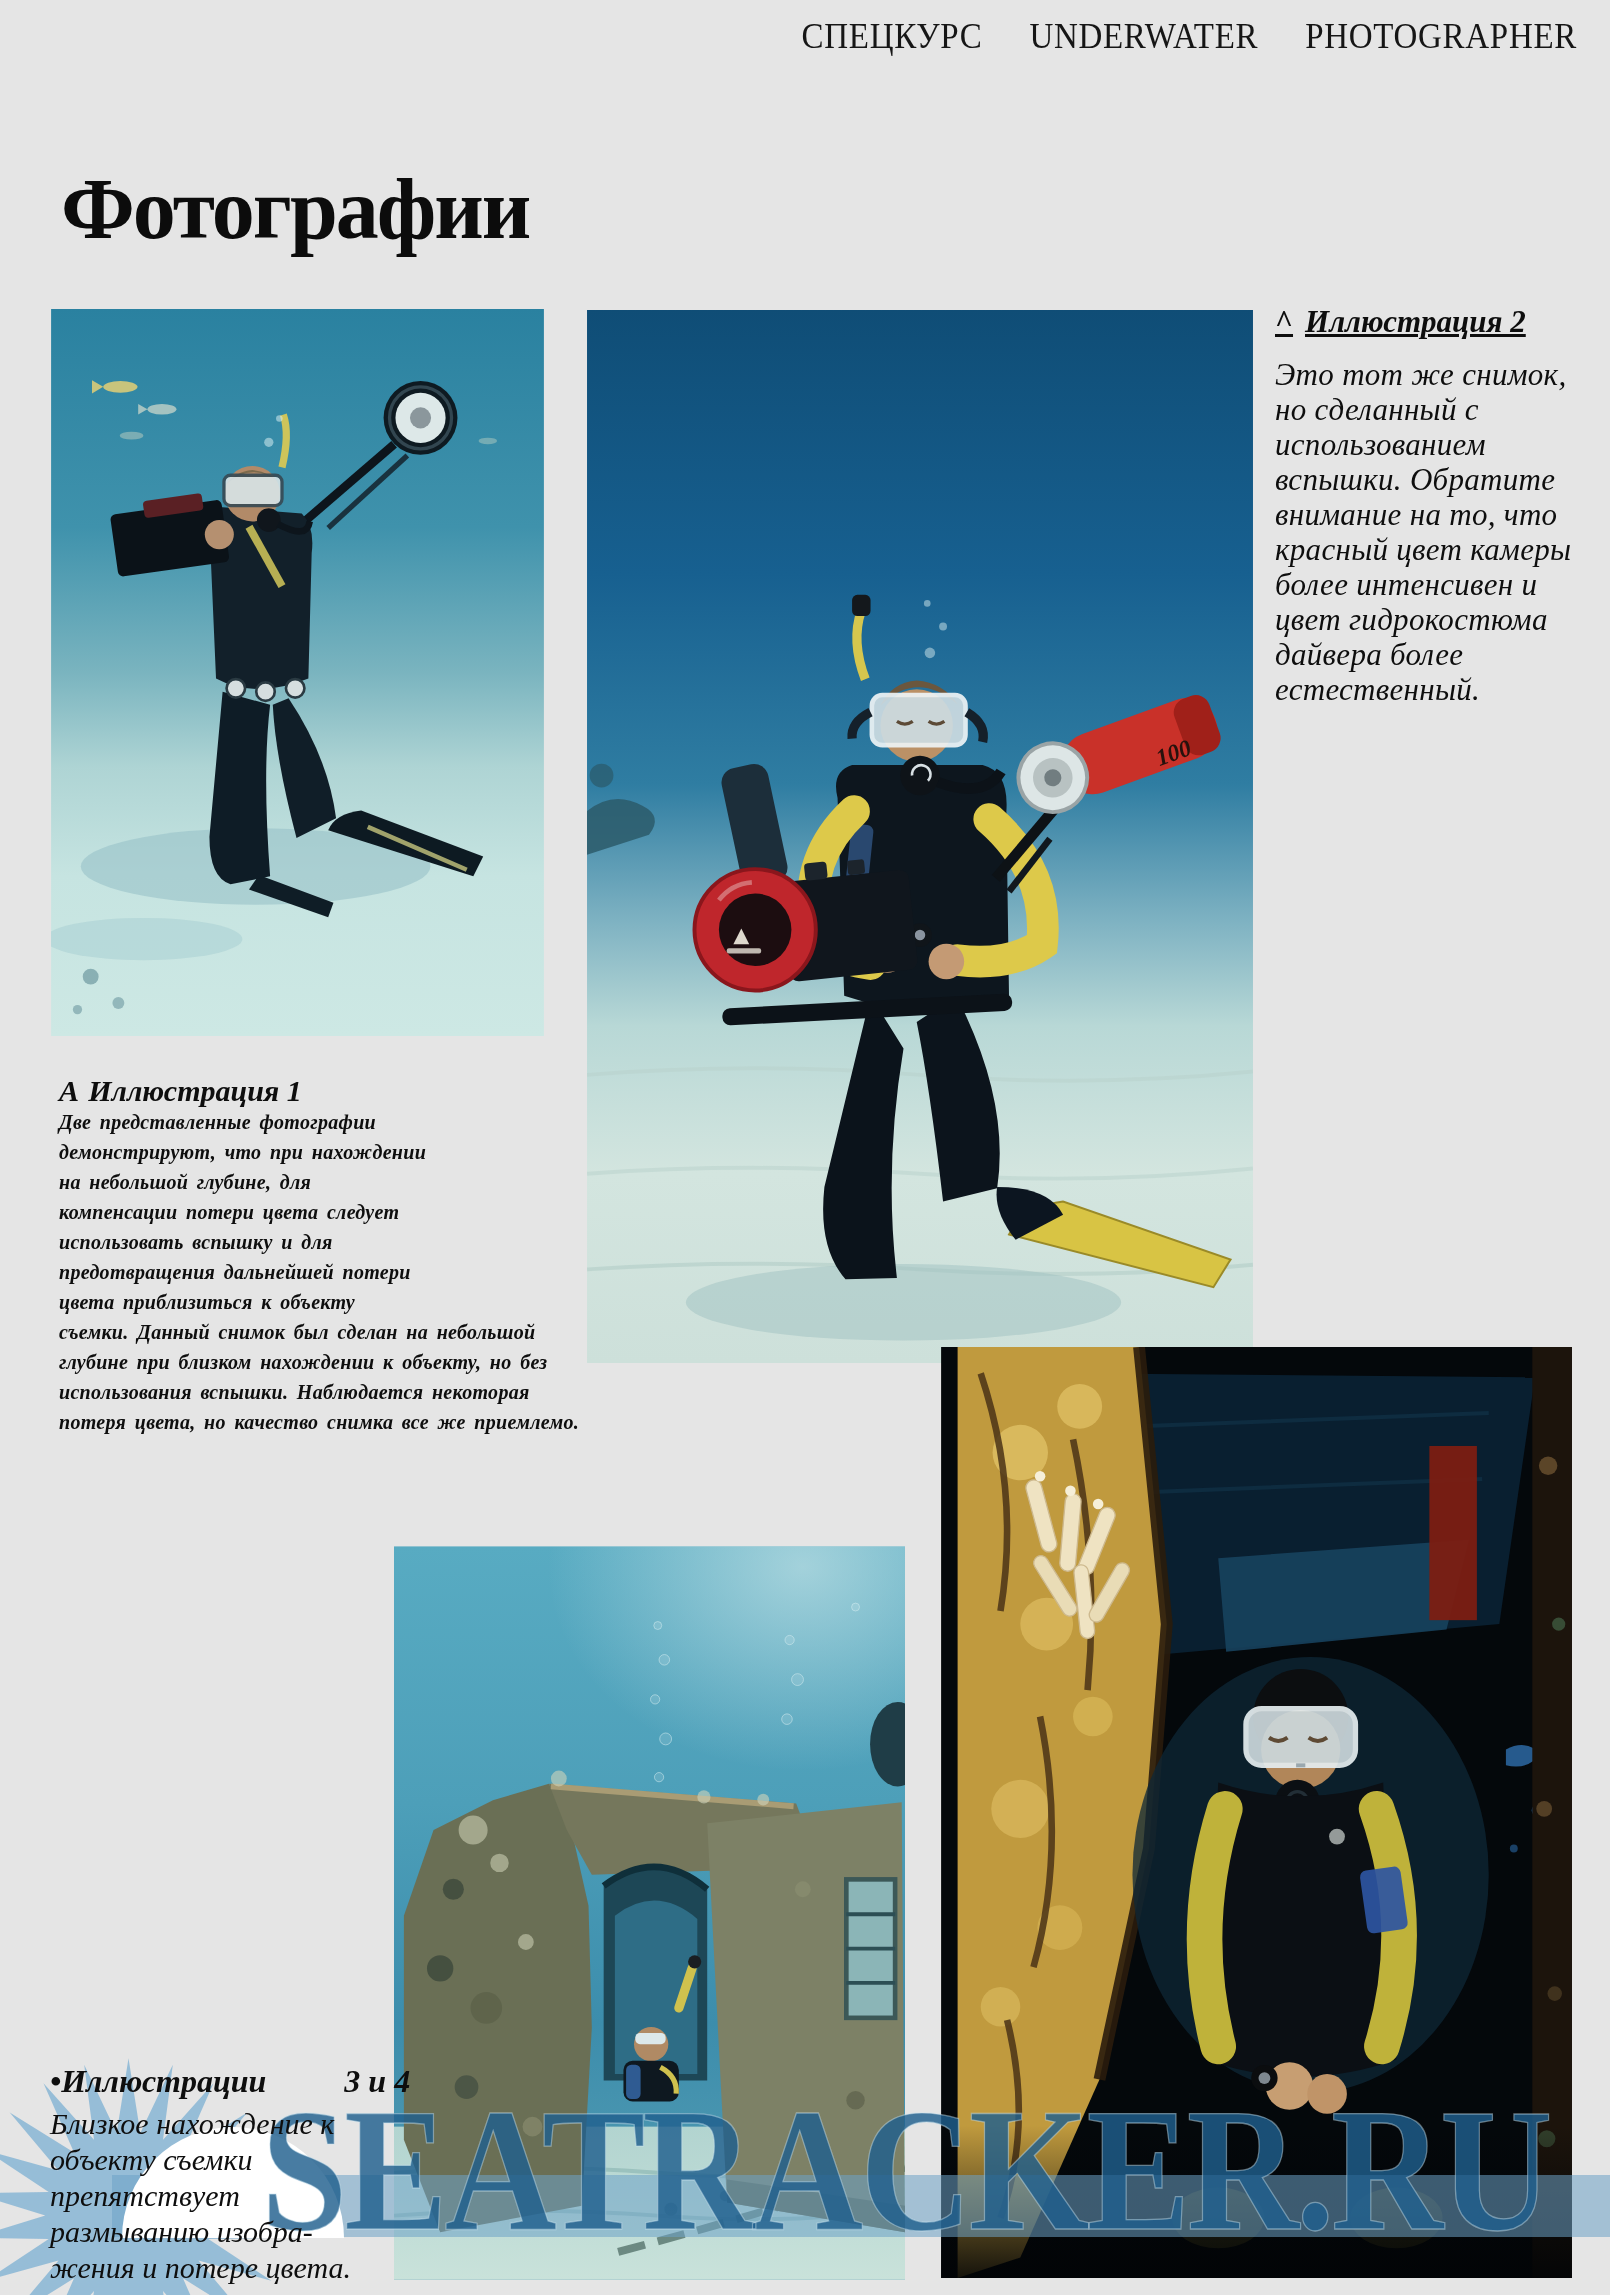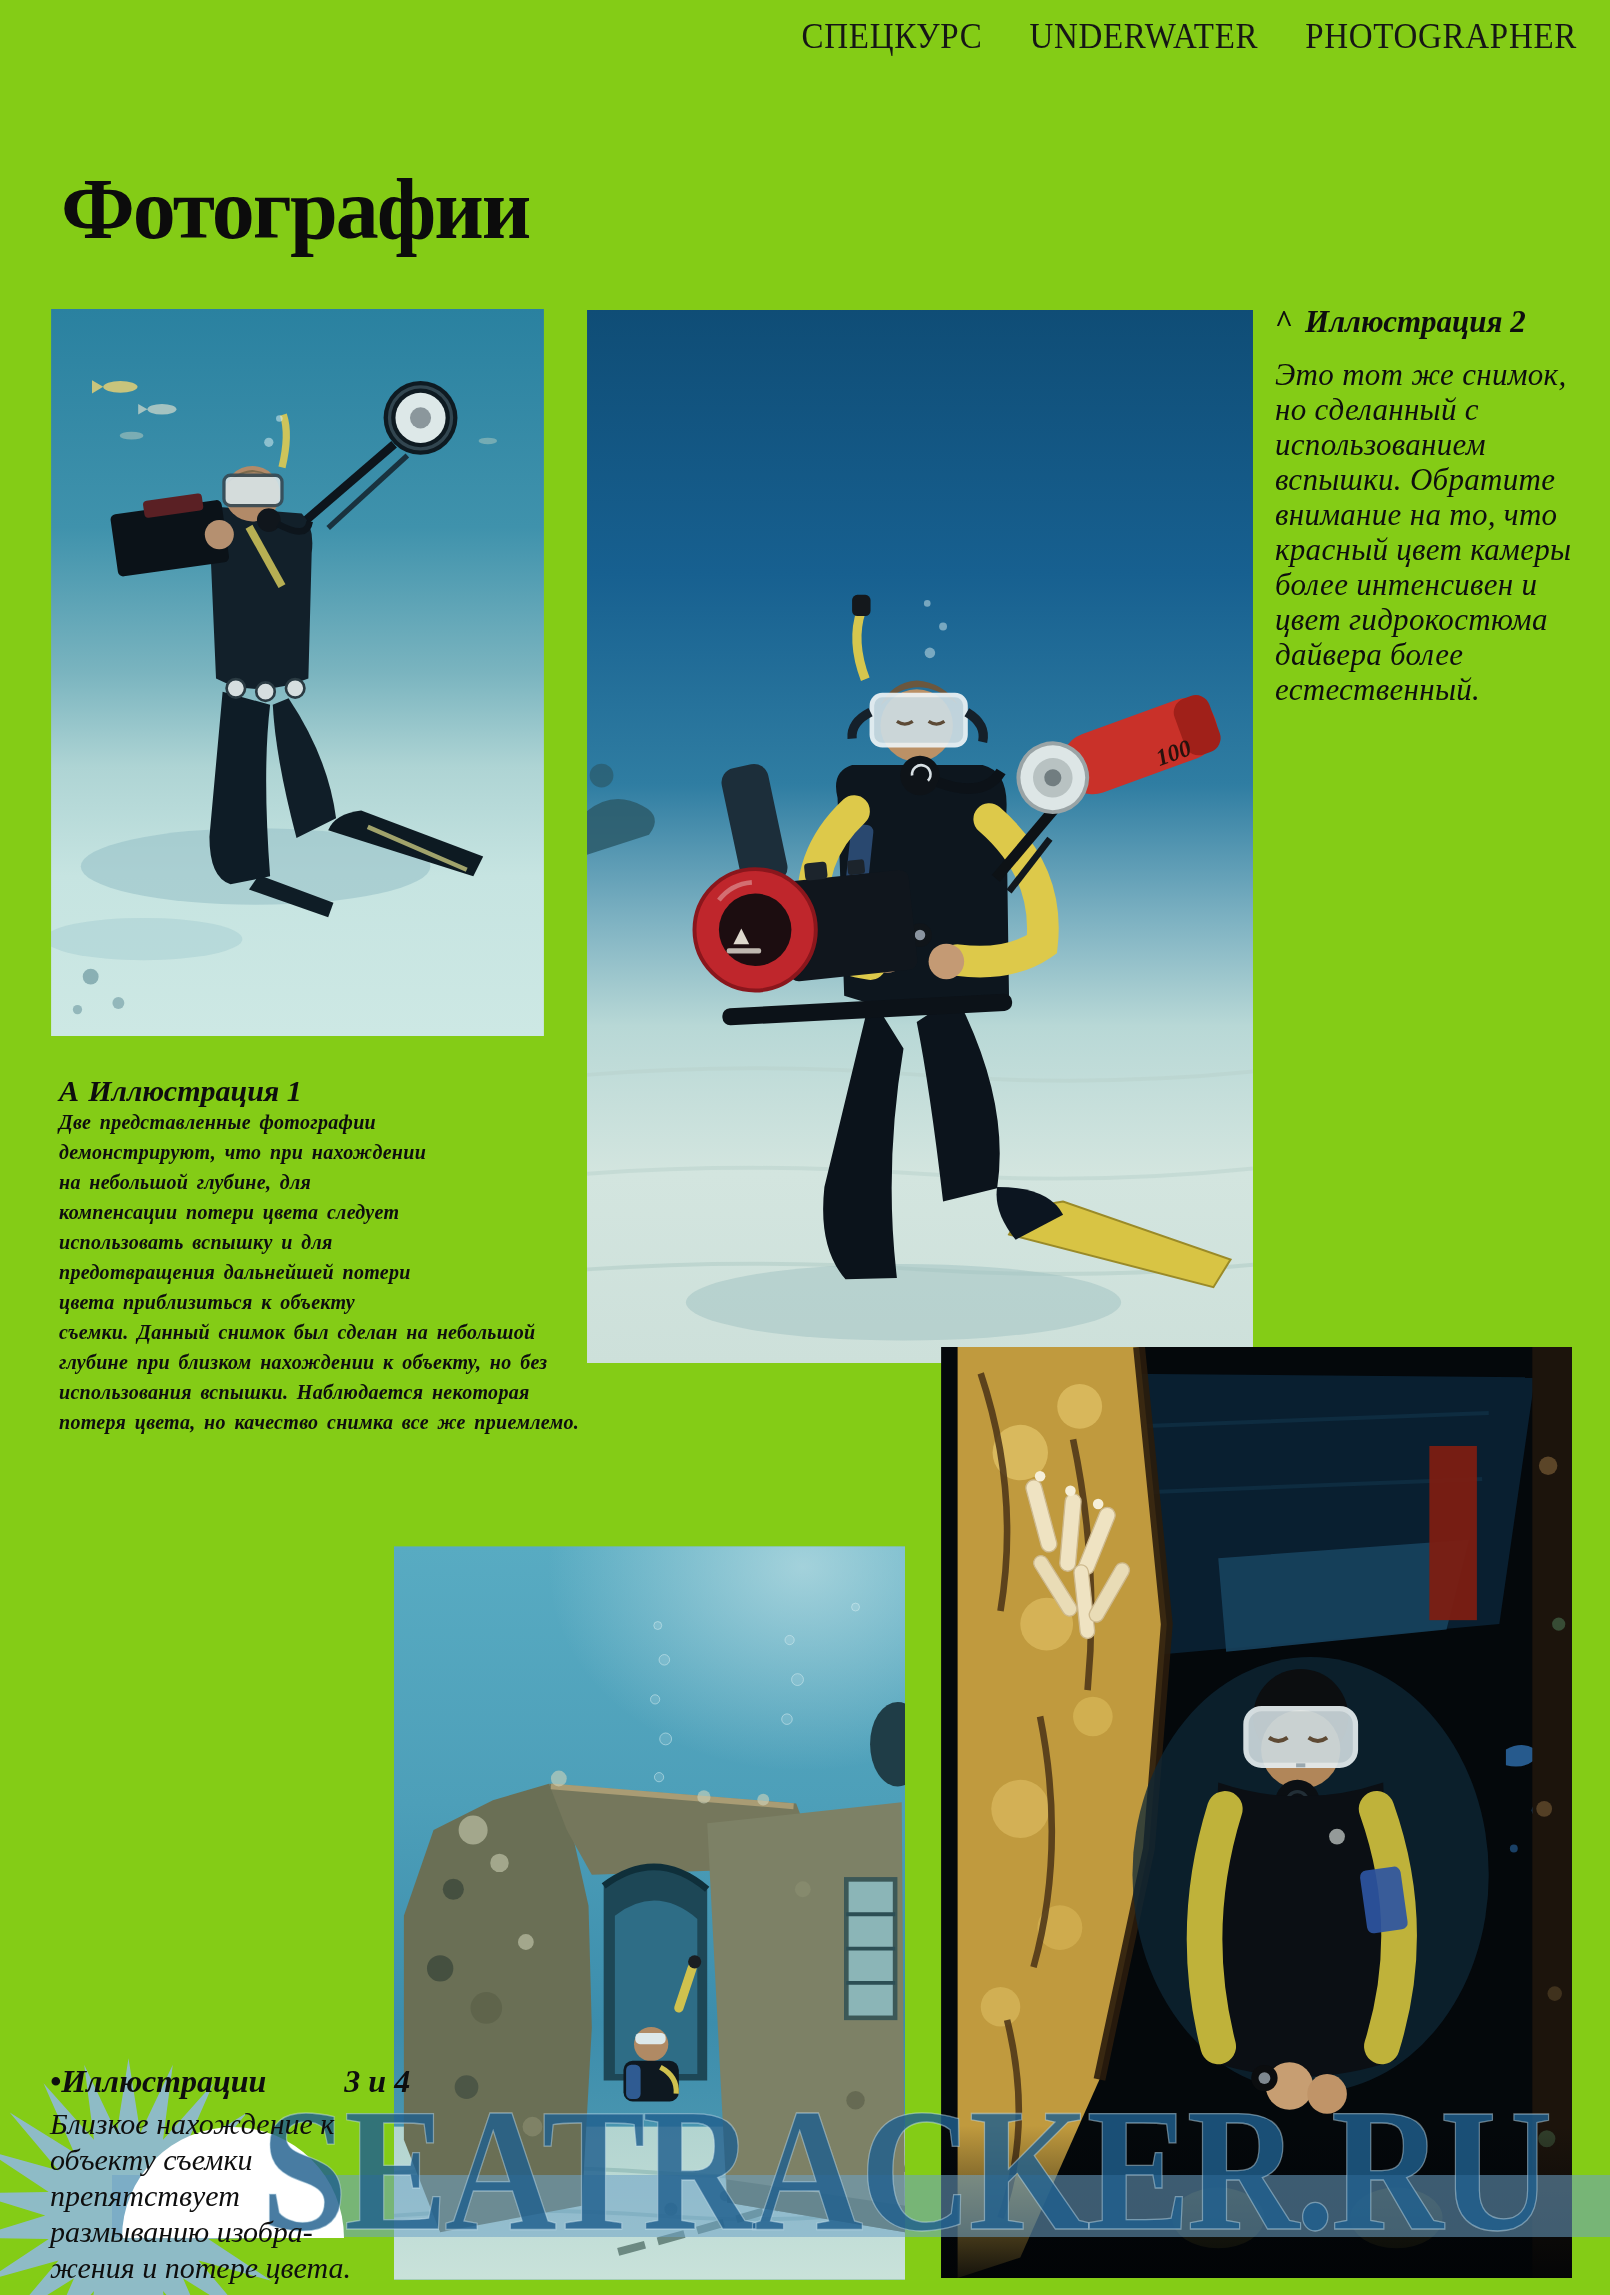--- a/index.html
+++ b/index.html
@@ -1,18 +1,18 @@
 <!DOCTYPE html>
 <html style="font-size:10.6px"><head>
 <meta charset="utf-8">
 <style>
   * { margin:0; padding:0; box-sizing:border-box; }
   html,body { width:1611px; height:2295px; }
   body { background:#ffffff; font-family:"Liberation Serif", serif; color:#101010; }
-  .page { position:relative; width:1611px; height:2295px; overflow:hidden; background:#84cc16; }
+  .page { position:relative; width:1611px; height:2295px; overflow:hidden; background:#e5e5e5; }
 
   .header-line {
     position:absolute; top:17px; right:34px;
     font-size:33px; letter-spacing:0.7px; word-spacing:14.5px;
     color:#161616; transform:scaleY(1.08); transform-origin:top right;
     white-space:pre;
   }
   .page-title {
     position:absolute; left:61px; top:166px;
     font-size:86px; font-weight:bold; letter-spacing:-2px; line-height:1;
@@ -23,21 +23,21 @@
   #photo1 { left:51px;  top:309px;  }
   #photo2 { left:587px; top:310px;  }
   #photo3 { left:394px; top:1546px; }
   #photo4 { left:941px;top:1347px; }
 
   .caption { position:absolute; z-index:6; color:#0e0e0e; }
   .caption .cap-head { font-style:italic; font-weight:bold; }
   .caption .cap-body { font-style:italic; white-space:pre-line; }
 
   #caption2 { left:1275px; top:305px; width:310px; }
-  #caption2 .cap-head { font-size:31px; line-height:34px; }
+  #caption2 .cap-head { font-size:31px; line-height:34px;text-decoration:underline; }
   #caption2 .cap-head .marker { font-weight:bold; font-style:normal; margin-right:12px; }
   #caption2 .cap-body { font-size:31px; line-height:35px; margin-top:18px; letter-spacing:0.3px; }
 
   #caption1 { left:59px; top:1050px; width:871px; }
   #caption1 .cap-head { font-size:30px; line-height:33px;margin-top:24px; }
   #caption1 .cap-head .marker { margin-right:9.2px; }
   #caption1 .cap-body { font-size:20px; line-height:30px; letter-spacing:0.3px; word-spacing:3.3px;font-weight:bold; }
 
   #caption3 { left:50px; top:2063px; width:462px; }
   #caption3 .cap-head { font-size:32px; line-height:36px; }

